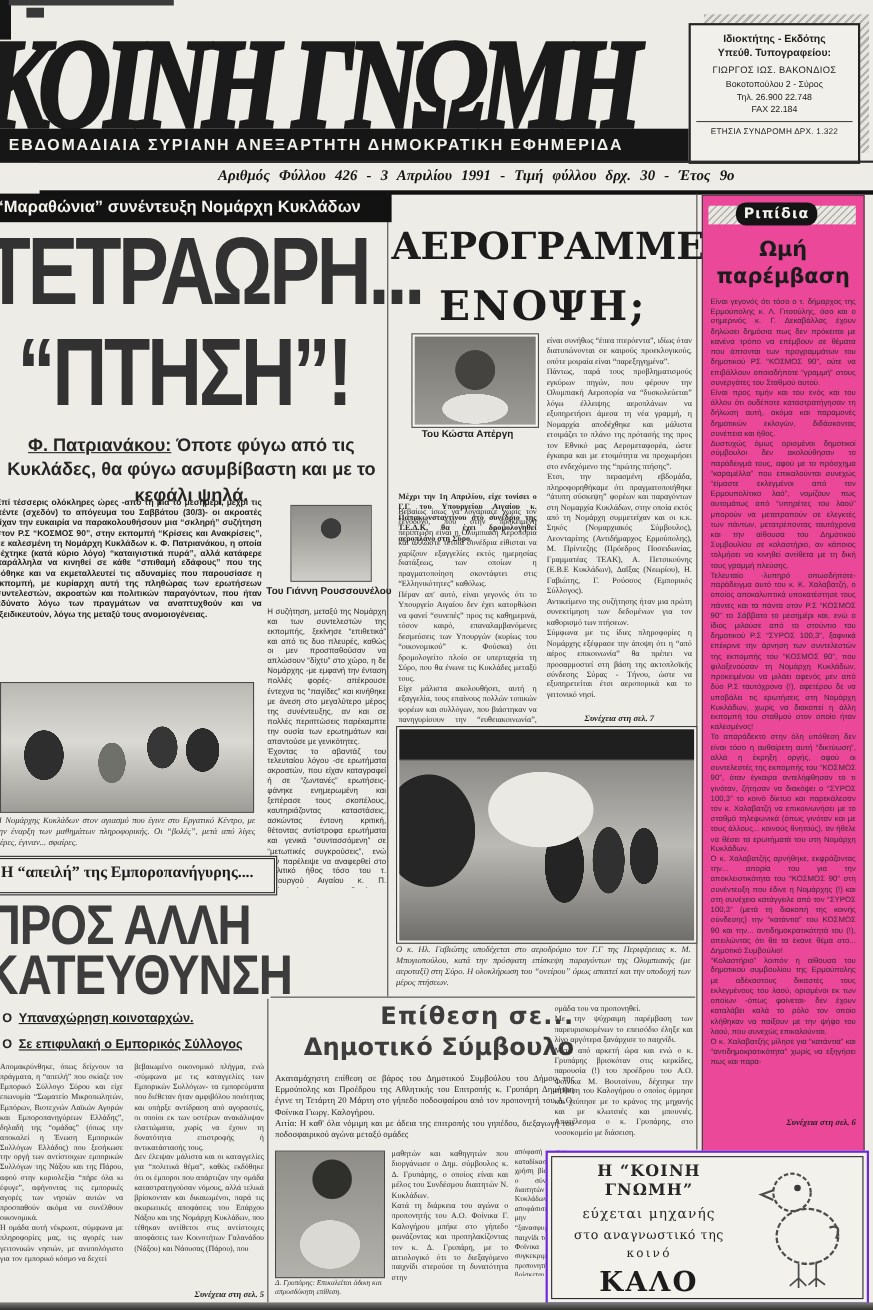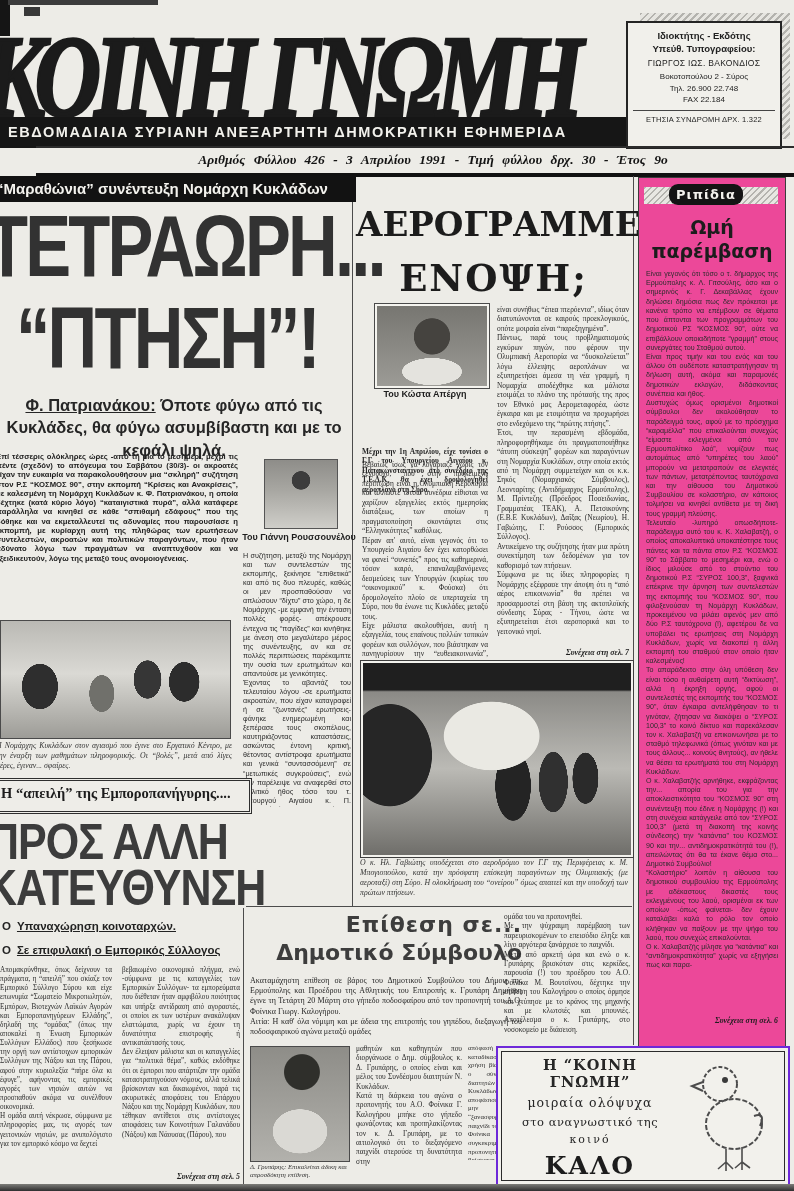--- a/index.html
+++ b/index.html
@@ -93,21 +93,21 @@
   .apergis-inner{width:100%;height:100%;
         background:radial-gradient(circle at 50% 38%,#45433f 0 24%,rgba(0,0,0,0) 25%),
                    radial-gradient(ellipse 45% 28% at 50% 82%,#e4e3de 0 60%,rgba(0,0,0,0) 61%),
                    linear-gradient(180deg,#777671,#9c9b96);}
   .air-byline{left:360px;top:389px;width:130px;text-align:center;font-family:"Liberation Sans",sans-serif;
         font-weight:bold;font-size:9px;color:#1e1e1e;}
   .air-col{overflow:hidden;font-size:7.4px;line-height:1.28;text-align:justify;color:#282828;white-space:pre-line;}
   .air-lead{left:362px;top:407px;width:126px;height:52px;font-weight:bold;margin-top:40px;}
   .air-c1{left:362px;top:460px;width:126px;height:228px;}
   .air-c2{left:497px;top:305px;width:132px;height:340px;}
-  .air-cont{left:497px;top:648px;width:132px;text-align:right;}
+  .air-cont{left:497px;top:648px;width:132px;text-align:center;}
   .airport-photo{left:360px;top:660px;width:268px;height:192px;border:1px solid #3e3e3e;padding:2px;background:#f3f2ed;}
   .airport-inner{width:100%;height:100%;
         background:radial-gradient(ellipse 34% 34% at 48% 38%,#eae9e3 0 52%,rgba(0,0,0,0) 53%),
                    radial-gradient(ellipse 26% 44% at 10% 48%,#262626 0 60%,rgba(0,0,0,0) 61%),
                    radial-gradient(ellipse 11% 30% at 56% 64%,#242424 0 60%,rgba(0,0,0,0) 61%),
                    radial-gradient(ellipse 9% 26% at 71% 62%,#303030 0 60%,rgba(0,0,0,0) 61%),
                    radial-gradient(ellipse 8% 22% at 83% 60%,#2a2a2a 0 60%,rgba(0,0,0,0) 61%),
                    linear-gradient(180deg,#1f1f1f 0%,#1f1f1f 14%,#8b8a86 15%,#bbbab5 55%,#6f6e6a 100%);}
   .air-caption{left:360px;top:858px;width:268px;height:42px;overflow:hidden;font-style:italic;
         font-size:7.8px;line-height:1.3;color:#333;text-align:justify;}
@@ -214,21 +214,21 @@
 Είχε μάλιστα ακολουθήσει, αυτή η εξαγγελία, τους επαίνους πολλών τοπικών φορέων και συλλόγων, που βιάστηκαν να πανηγυρίσουν την “ευθειακοινωνία”, ξεχνώντας πως τα λόγια των πολιτικών</div>
   <div class="abs air-col air-c2">είναι συνήθως “έπεα πτερόεντα”, ιδίως όταν διατυπώνονται σε καιρούς προεκλογικούς, οπότε μοιραία είναι “παρεξηγημένα”.
 Πάντως, παρά τους προβληματισμούς εγκύρων πηγών, που φέρουν την Ολυμπιακή Αεροπορία να “δυσκολεύεται” λόγω έλλειψης αεροπλάνων να εξυπηρετήσει άμεσα τη νέα γραμμή, η Νομαρχία αποδέχθηκε και μάλιστα ετοιμάζει το πλάνο της πρότασής της προς τον Εθνικό μας Αερομεταφορέα, ώστε έγκαιρα και με ετοιμότητα να προχωρήσει στο ενδεχόμενο της “πρώτης πτήσης”.
 Έτσι, την περασμένη εβδομάδα, πληροφορηθήκαμε ότι πραγματοποιήθηκε “άτυπη σύσκεψη” φορέων και παραγόντων στη Νομαρχία Κυκλάδων, στην οποία εκτός από τη Νομάρχη συμμετείχαν και οι κ.κ. Σηκός (Νομαρχιακός Σύμβουλος), Λεονταρίτης (Αντιδήμαρχος Ερμούπολης), Μ. Πρίντεζης (Πρόεδρος Ποσειδωνίας, Γραμματέας ΤΕΑΚ), Α. Πετσικούνης (Ε.Β.Ε Κυκλάδων), Δαΐξας (Νεωρίου), Η. Γαβιώτης, Γ. Ρούσσος (Εμπορικός Σύλλογος).
 Αντικείμενο της συζήτησης ήταν μια πρώτη συνεκτίμηση των δεδομένων για τον καθορισμό των πτήσεων.
 Σύμφωνα με τις ίδιες πληροφορίες η Νομάρχης εξέφρασε την άποψη ότι η “από αέρος επικοινωνία” θα πρέπει να προσαρμοστεί στη βάση της ακτοπλοϊκής σύνδεσης Σύρας - Τήνου, ώστε να εξυπηρετείται έτσι αεροπορικά και το γειτονικό νησί.</div>
   <div class="abs cont air-cont">Συνέχεια στη σελ. 7</div>
   <div class="abs airport-photo">
       <div class="airport-inner"></div>
     </div>
-  <div class="abs air-caption">Ο κ. Ηλ. Γαβιώτης υποδέχεται στο αεροδρόμιο τον Γ.Γ της Περιφέρειας κ. Μ. Μπογιοπούλου, κατά την πρόσφατη επίσκεψη παραγόντων της Ολυμπιακής (με αεροταξί) στη Σύρο. Η ολοκλήρωση του “ονείρου” όμως απαιτεί και την υποδοχή των πρώτων πτήσεων.</div>
+  <div class="abs air-caption">Ο κ. Ηλ. Γαβιώτης υποδέχεται στο αεροδρόμιο τον Γ.Γ της Περιφέρειας κ. Μ. Μπογιοπούλου, κατά την πρόσφατη επίσκεψη παραγόντων της Ολυμπιακής (με αεροταξί) στη Σύρο. Η ολοκλήρωση του “ονείρου” όμως απαιτεί και την υποδοχή των μέρος πτήσεων.</div>
 
   <div class="abs atk-h atk-h1">Επίθεση σε...</div>
   <div class="abs atk-h atk-h2">Δημοτικό Σύμβουλο</div>
   <div class="abs atk-lead">Ακαταμάχηστη επίθεση σε βάρος του Δημοτικού Συμβούλου του Δήμου της Ερμούπολης και Προέδρου της Αθλητικής του Επιτροπής κ. Γρυπάρη Δημήτρη έγινε τη Τετάρτη 20 Μάρτη στο γήπεδο ποδοσφαίρου από τον προπονητή του Α.Ο. Φοίνικα Γιωργ. Καλογήρου.
 Αιτία: Η καθ' όλα νόμιμη και με άδεια της επιτροπής του γηπέδου, διεξαγωγή του ποδοσφαιρικού αγώνα μεταξύ ομάδες</div>
   <div class="abs gryparis-photo"></div>
   <div class="abs atk-capt">Δ. Γρυπάρης: Επικαλείται άδικη και απροσδόκητη επίθεση.</div>
   <div class="abs atk-col atk-a">μαθητών και καθηγητών που διοργάνωσε ο Δημ. σύμβουλος κ. Δ. Γρυπάρης, ο οποίος είναι και μέλος του Συνδέσμου διαιτητών Ν. Κυκλάδων.
 Κατά τη διάρκεια του αγώνα ο προπονητής του Α.Ο. Φοίνικα Γ. Καλογήρου μπήκε στο γήπεδο φωνάζοντας και προπηλακίζοντας τον κ. Δ. Γρυπάρη, με το αιτιολογικό ότι το διεξαγόμενο παιχνίδι στερούσε τη δυνατότητα στην</div>
   <div class="abs atk-col atk-c">ομάδα του να προπονηθεί.
@@ -252,21 +252,21 @@
 Ο κ. Χαλαβατζής αρνήθηκε, εκφράζοντας την... απορία του για την αποκλειστικότητα του “ΚΟΣΜΟΣ 90” στη συνέντευξη που έδινε η Νομάρχης (!) και στη συνέχεια κατάγγειλε από τον “ΣΥΡΟΣ 100,3” (μετά τη διακοπή της κοινής σύνδεσης) την “κατάντια” του ΚΟΣΜΟΣ 90 και την... αντιδημοκρατικότητά του (!), απειλώντας ότι θα τα έκανε θέμα στο... Δημοτικό Συμβούλιο!
 “Κολαστήριο” λοιπόν η αίθουσα του δημοτικού συμβουλίου της Ερμούπολης με αδέκαστους δικαστές τους εκλεγμένους του λαού, ορισμένοι εκ των οποίων -όπως φαίνεται- δεν έχουν καταλάβει καλά το ρόλο τον οποίο κλήθηκαν να παίξουν με την ψήφο του λαού, που συνεχώς επικαλούνται.
 Ο κ. Χαλαβατζής μίλησε για “κατάντια” και “αντιδημοκρατικότητα” χωρίς να εξηγήσει πως και παρα-</div>
     <div class="rip-cont cont">Συνέχεια στη σελ. 6</div>
   </div>
 
   <div class="abs easter">
     <div class="easter-inner"></div>
     <div class="e-text">
       <div class="e1">Η “ΚΟΙΝΗ ΓΝΩΜΗ”</div>
-      <div class="e2">μοιραία ολόψυχα</div>
+      <div class="e2">εύχεται μηχανής</div>
       <div class="e3">στο αναγνωστικό της</div>
       <div class="e4">κοινό</div>
       <div class="e5">ΚΑΛΟ ΠΑΣΧΑ</div>
     </div>
     <svg class="chick" width="100" height="122" viewBox="0 0 100 122">
       <g fill="none" stroke="#4c4c4c" stroke-width="2">
         <circle cx="40" cy="30" r="17" stroke-dasharray="4 2"></circle>
         <ellipse cx="54" cy="70" rx="28" ry="25" stroke-dasharray="5 2"></ellipse>
         <path d="M23 28 l-11 4 l11 5"></path>
         <path d="M74 62 q12 -4 6 10"></path>

